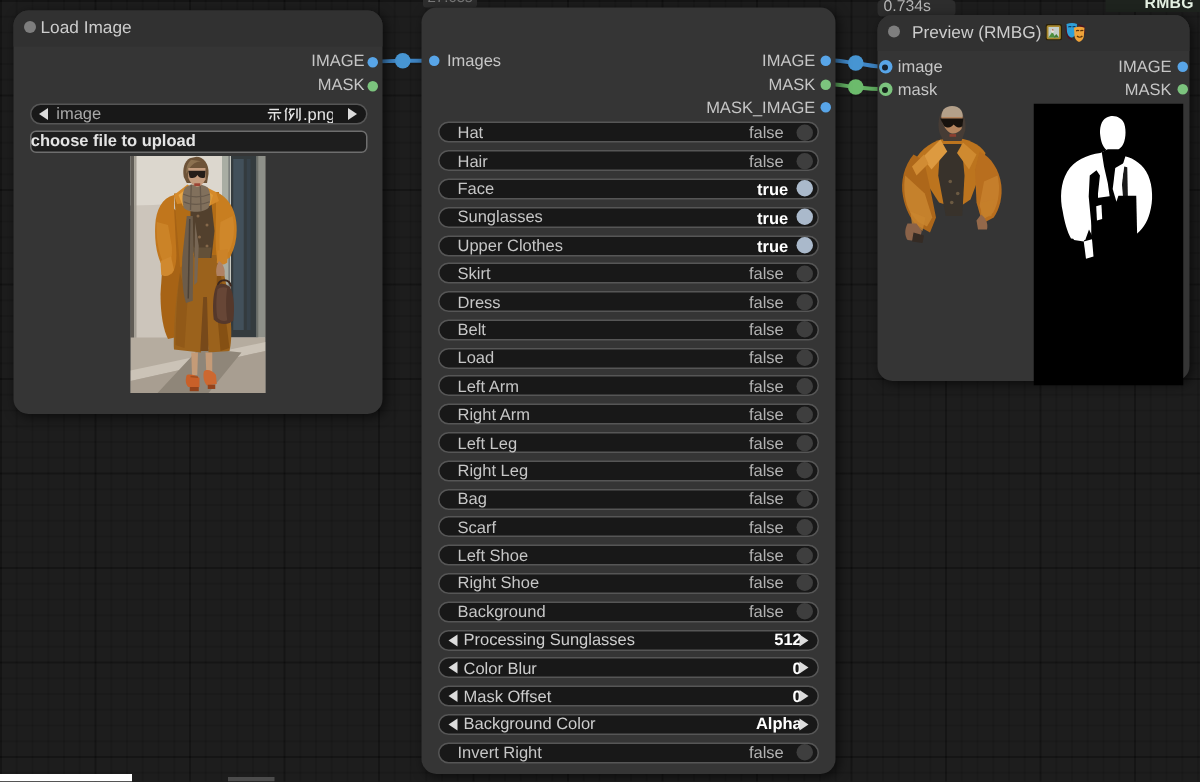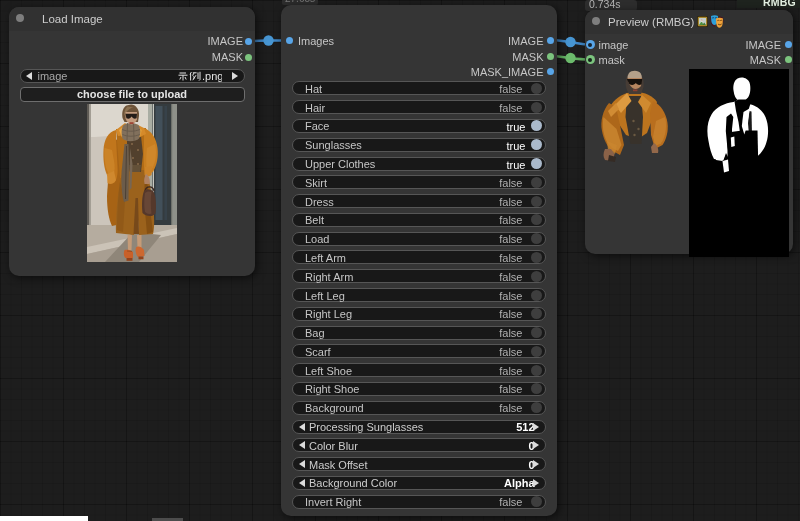--- a/index.html
+++ b/index.html
@@ -35,21 +35,21 @@
 .dot { position:absolute; width:7px; height:7px; border-radius:50%; }
 .dblue { background:#58a5e8; }
 .dgreen { background:#7cc47e; }
 .widget {
   position:absolute; height:14px; background:#181818;
   border:1px solid #565656; border-radius:7px;
   font-size:11px; color:#c2c2c2;
 }
 .wlabel { position:absolute; left:12px; top:0.5px; line-height:12px; color:#c6c6c6; }
 .wval { position:absolute; right:22px; top:0.5px; line-height:12px; color:#b2b2b2; }
-.wvalt { position:absolute; right:19px; top:1px; line-height:12px; color:#ffffff; font-weight:normal; }
+.wvalt { position:absolute; right:19px; top:1px; line-height:12px; color:#ffffff; font-weight:bold; }
 .toggle { position:absolute; right:2.5px; top:0.5px; width:11px; height:11px; border-radius:50%; }
 .tgoff { background:#3e3e3e; }
 .tgon { background:#aab9cb; }
 .arrL { position:absolute; left:5.5px; top:2px; width:0; height:0;
   border-top:4px solid transparent; border-bottom:4px solid transparent; border-right:6px solid #dcdcdc; }
 .arrR { position:absolute; right:5.5px; top:2px; width:0; height:0;
   border-top:4px solid transparent; border-bottom:4px solid transparent; border-left:6px solid #dcdcdc; }
 .numlabel { position:absolute; left:16px; top:0.5px; line-height:12px; color:#cdcdcd; }
 .numval { position:absolute; right:10px; top:0.5px; line-height:12px; color:#ffffff; font-weight:bold; }
 svg { display:block; }
@@ -69,21 +69,21 @@
 <div style="position:absolute;left:282px;top:0;width:36px;height:4.5px;background:#2d2d2d;border-radius:0 0 2px 2px;z-index:2;overflow:hidden">
     <span style="position:absolute;left:3px;top:-6.5px;color:#787878;font-size:10px;line-height:10px">27.65s</span>
   </div>
 <div style="position:absolute;left:585px;top:0;width:52px;height:11px;background:#2d2d2d;border-radius:3px;z-index:2;overflow:hidden;color:#b5b5b5">
     <span style="position:absolute;left:4px;top:-2px;font-size:10.5px;line-height:12px">0.734s</span>
   </div>
 <div style="position:absolute;left:737px;top:0;width:63px;height:8px;background:#1e231e;z-index:0"></div>
 <div style="position:absolute;left:763px;top:-3.5px;width:34px;height:10px;line-height:10px;z-index:2;color:#e4f0e2;font-size:10.5px;font-weight:bold;letter-spacing:0.2px">RMBG</div>
 
 <div class="node" id="n1" style="left:9px;top:7px;width:246px;height:269px;z-index:3">
-  <div class="ntitle"><span class="tdot" style="left:7px"></span><span style="margin-left:33px">Load Image</span></div>
+  <div class="ntitle"><span class="tdot" style="left:7px"></span><span style="margin-left:18px">Load Image</span></div>
   <div class="iolabel" style="right:12px;top:28px">IMAGE</div>
   <div class="dot dblue" style="left:236.2px;top:30.5px"></div>
   <div class="iolabel" style="right:12px;top:44px">MASK</div>
   <div class="dot dgreen" style="left:236.2px;top:46.5px"></div>
 
   <div class="widget" style="left:10.5px;top:61.5px;width:225px">
     <span class="arrL"></span>
     <span class="wlabel" style="left:17px;color:#a8a8a8">image</span>
     <svg style="position:absolute;right:22px;top:1px" width="44" height="11" viewBox="0 0 44 11">
       <g stroke="#e4e4e4" stroke-width="1" fill="none">
@@ -99,21 +99,21 @@
         <path d="M15 4.6 C16.2 5.4 16.4 7.4 14.8 9.2"></path>
           <path d="M18 4.2 L15.6 8"></path>
         <path d="M20 1.4 V8"></path>
           <path d="M22 0.8 V8.6 L21 9.6"></path>
       </g>
       <text x="24" y="9" font-size="11" fill="#e4e4e4" font-family="Liberation Sans, sans-serif">.png</text>
     </svg>
     <span class="arrR"></span>
   </div>
 
-  <div style="position:absolute;left:10.5px;top:79.5px;width:225px;height:15px;background:#1e1e1e;border:1px solid #6e6e6e;border-radius:4px;color:#e4e4e4;font-size:11px;font-weight:bold;text-align:center;line-height:13.5px">choose file to upload</div>
+  <div style="position:absolute;left:10.5px;top:79.5px;width:225px;height:15px;background:#1e1e1e;border:1px solid #6e6e6e;border-radius:4px;color:#e4e4e4;font-size:11px;font-weight:bold;text-align:left;line-height:13.5px">choose file to upload</div>
 
   <div style="position:absolute;left:78px;top:97px;width:90px;height:158px">
     <svg width="90" height="158" viewBox="0 0 90 158">
       <rect width="90" height="158" fill="#ccc5bb"></rect>
       <path d="M0 0 H62 V26 C40 31 20 33 0 33 Z" fill="#dcd7ce"></path>
       <rect x="0" y="0" width="2.5" height="126" fill="#5f5b55"></rect>
       <rect x="2.5" y="0" width="1.5" height="126" fill="#a39e94"></rect>
 
       <rect x="61" y="0" width="5" height="122" fill="#a9ada3"></rect>
       <rect x="65.5" y="0" width="19" height="121" fill="#343b3e"></rect>

